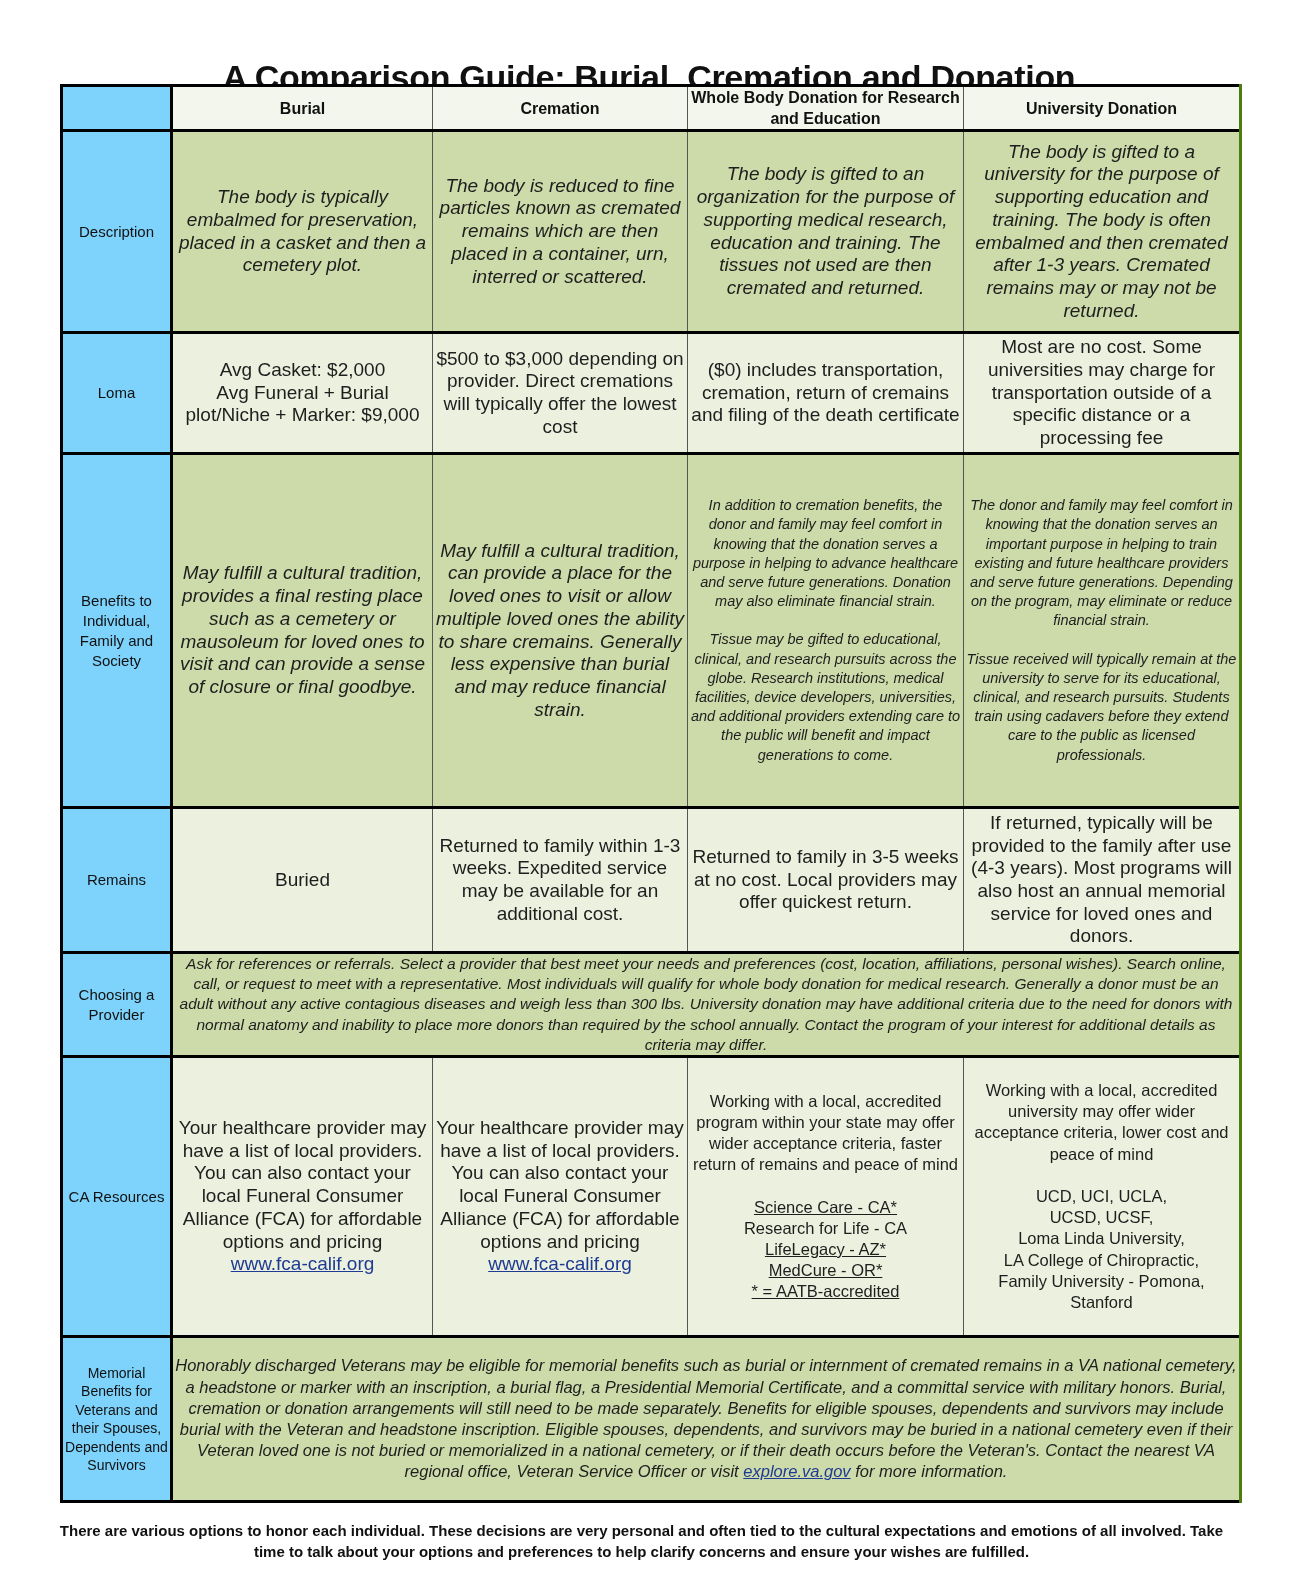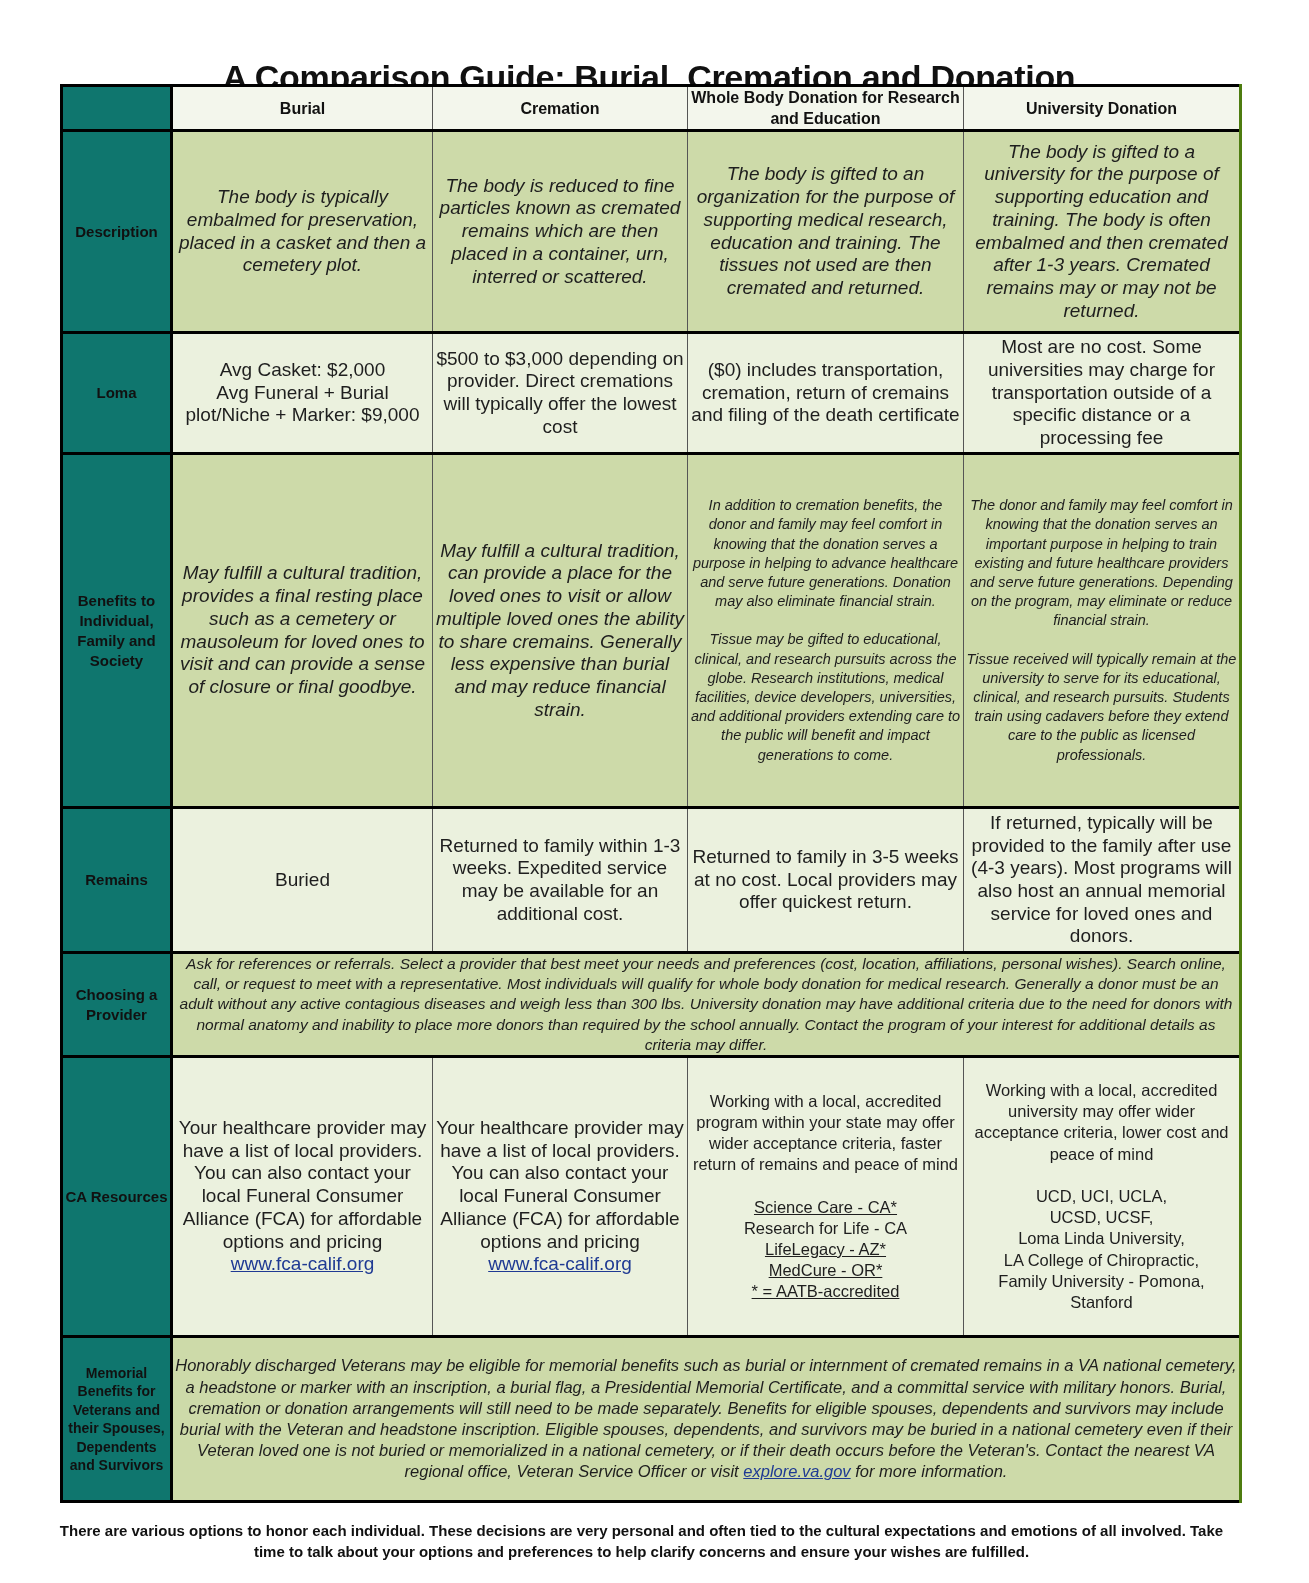--- a/index.html
+++ b/index.html
@@ -2,21 +2,21 @@
 <html><head>
 <meta charset="utf-8">
 <style>
   html, body { margin: 0; padding: 0; background: #ffffff; }
   body { width: 1309px; height: 1583px; position: relative; font-family: "Liberation Sans", sans-serif; color: #1a1a1a; }
   .title { position: absolute; left: 0; width: 1298px; top: 58px; text-align: center; font-size: 34px; font-weight: bold; letter-spacing: -0.3px; color: #111; }
   table.guide { position: absolute; left: 60px; top: 84px; width: 1179px; border-collapse: collapse; table-layout: fixed; }
   table.guide td, table.guide th { padding: 0 2px; text-align: center; vertical-align: middle; }
   table.guide tr { border-top: 3px solid #000; border-bottom: 3px solid #000; }
   table.guide td + td, table.guide th + th { border-left: 1px solid #555; }
-  table.guide td.rowhead, table.guide th.corner { border-left: 3px solid #000; border-right: 3px solid #000; background: #0f766e; font-weight: bold; font-size: 15px; line-height: 20px; color: #111; }
+  table.guide td.rowhead, table.guide th.corner { border-left: 3px solid #000; border-right: 3px solid #000; background: #7dd3fc; font-weight: normal; font-size: 15px; line-height: 20px; color: #111; }
   table.guide td:last-child, table.guide th:last-child { border-right: 3px solid #4d7c0f; }
   .hdr th { background: #f3f6ec; font-size: 16px; font-weight: bold; height: 42px; line-height: 21px; color: #111; }
   .dark td.cell { background: #cddaa9; font-style: italic; }
   .light td.cell { background: #ebf1de; }
   td.cell { font-size: 19px; line-height: 22.7px; color: #1e1e1e; }
   td.small { font-size: 14.5px; line-height: 19.2px; }
   td.wide { font-size: 15.5px; line-height: 20.2px; }
   td.wide2 { font-size: 16.5px; line-height: 21.2px; }
   .r-desc { height: 202px; }
   .r-cost { height: 121px; }

